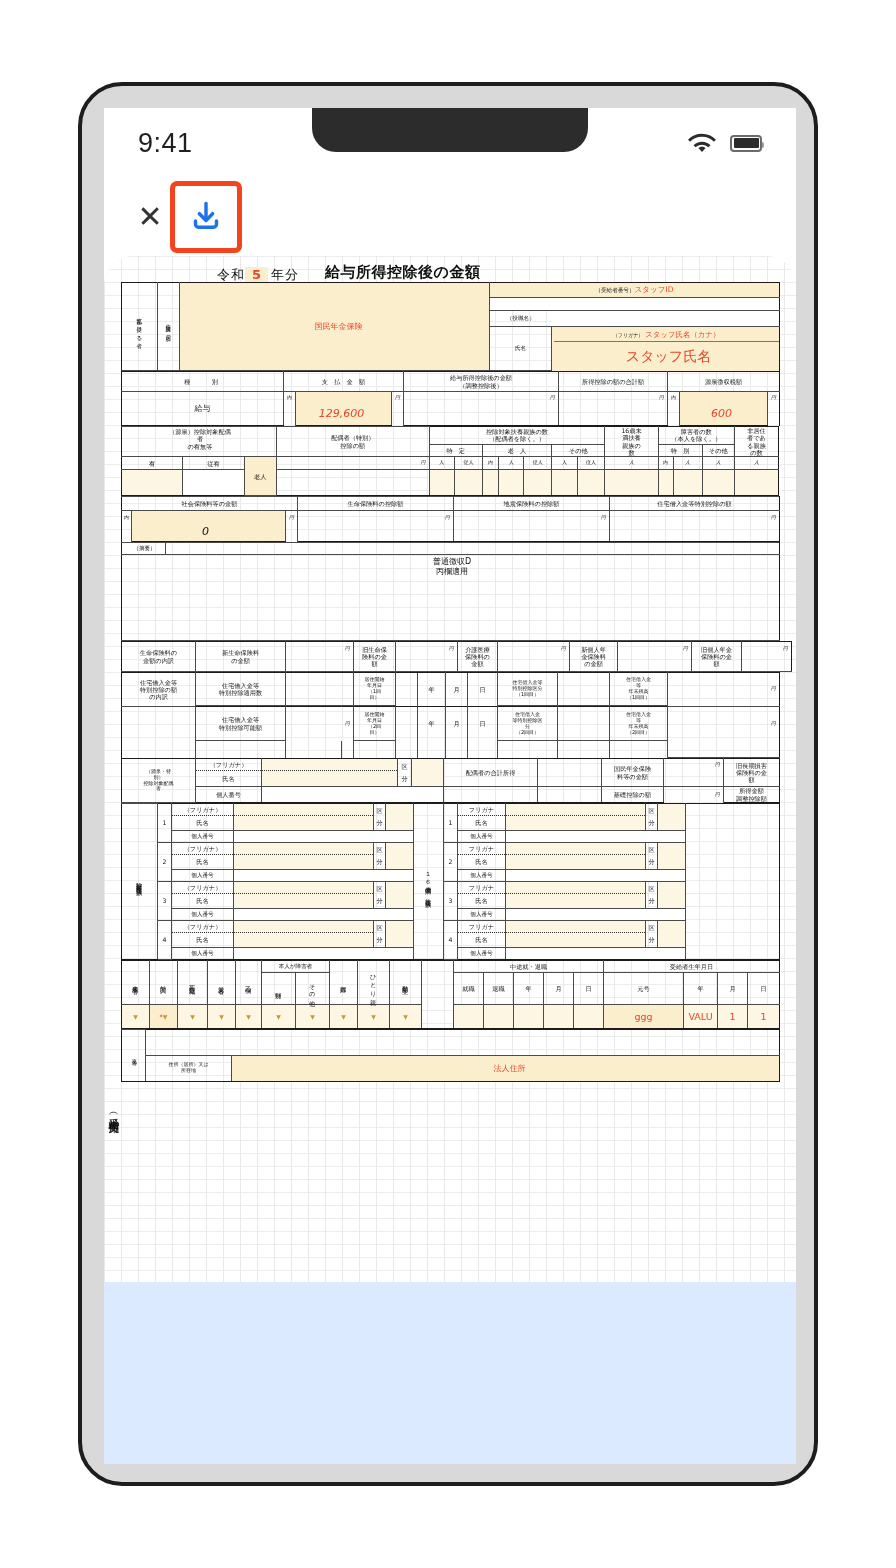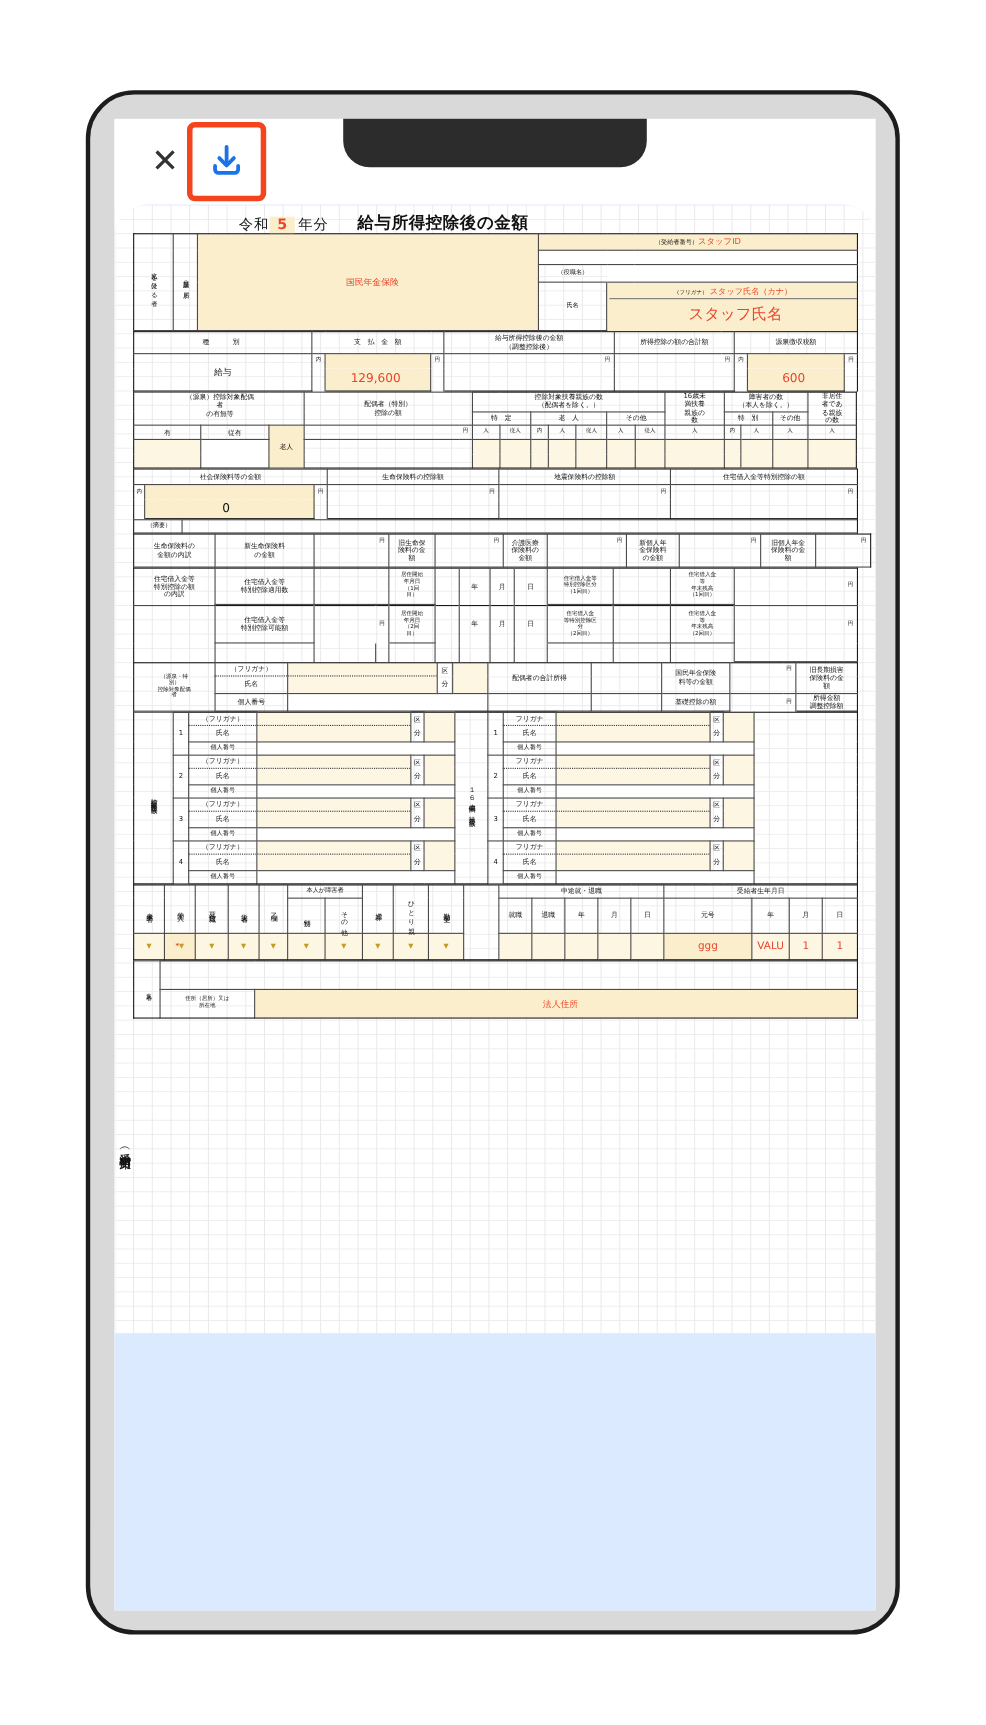--- a/index.html
+++ b/index.html
@@ -106,21 +106,21 @@
   .nor { border-right: none !important; }
   .not { border-top: none !important; }
   .nob { border-bottom: none !important; }
   .dashr { border-right: .7px dashed #333 !important; }
   .dashb { border-bottom: 1px dotted #333 !important; }
   .cream { background: #fbeecd; }
   .cream2 { background: #fdf6e3; }
   .white { background: #fff; }
   .red { color: #e8462a; }
   .lft { text-align: left; padding-left: 2px; }
-  .rgt { text-align: right; padding-right: 2px; }
+  .rgt { text-align: right; padding-right: 2px; font-style: italic; }
   .vt { writing-mode: vertical-rl; text-orientation: upright; letter-spacing: 1px; margin: 0 auto; }
   .tiny { font-size: 5px; }
   .sm { font-size: 5.6px; }
   .med { font-size: 8px; }
   .num { font-size: 11px; color: #e8462a; font-weight: 500; }
   .numblk { font-size: 11px; color: #111; }
   .hdrrow td { height: 13px; }
   .caret { color: #c49a2a; font-size: 6px; }
   .star { color: #e8462a; font-weight: bold; }
   .spread { letter-spacing: 3px; }
@@ -139,20 +139,33 @@
   }
 </style>
 </head>
 <body>
 
 <div class="stage">
   <div class="phone">
     <div class="screen">
       <div class="notch"></div>
 
+      <div class="statusbar">
+        <div class="clock">9:41</div>
+        <div class="status-right">
+          <svg class="wifi" viewBox="0 0 24 18">
+            <path d="M12 16.2 8.9 12.9a4.6 4.6 0 0 1 6.2 0z" fill="#2c2c2c"></path>
+            <path d="M12 10.1c-2.1 0-4 .8-5.4 2.2L4.7 10.4A10.3 10.3 0 0 1 12 7.4c2.9 0 5.5 1.2 7.3 3l-1.9 1.9a7.6 7.6 0 0 0-5.4-2.2z" fill="#2c2c2c"></path>
+            <path d="M12 3.3c-4 0-7.6 1.6-10.2 4.2L0 5.7A16.9 16.9 0 0 1 12 .7c4.7 0 8.9 1.9 12 5l-1.8 1.8A14.3 14.3 0 0 0 12 3.3z" fill="#2c2c2c"></path>
+          </svg>
+          <div class="battery">
+              <i></i>
+            </div>
+        </div>
+      </div>
 
       <div class="appbar">
         <div class="close-btn">✕</div>
         <div class="dl-wrap">
           <svg class="dl-icon" viewBox="0 0 24 24">
             <path d="M12 3v10.2" stroke="#1a73e8" stroke-width="2.3" stroke-linecap="round" fill="none"></path>
             <path d="M7.6 9.8 12 14.3l4.4-4.5" stroke="#1a73e8" stroke-width="2.3" stroke-linecap="round" stroke-linejoin="round" fill="none"></path>
             <path d="M5 14.6v2.2a2 2 0 0 0 2 2h10a2 2 0 0 0 2-2v-2.2" stroke="#1a73e8" stroke-width="2.3" stroke-linecap="round" fill="none"></path>
           </svg>
         </div>
@@ -430,20 +443,26 @@
 
             <table class="f">
               <colgroup>
                   <col style="width:44px">
                   <col style="width:614px">
                 </colgroup>
               <tbody>
                   <tr>
                 <td class="bl lft sm" style="height:12px;padding-left:2px"><span>（摘要）</span></td>
                 <td class="br nol"></td>
+              </tr>
+              <tr>
+                <td colspan="2" class="bl br lft" style="height:86px;vertical-align:top;padding:2px 0 0 3px">
+                  <div class="med">普通徴収D</div>
+                  <div class="med">丙欄適用</div>
+                </td>
               </tr>
             </tbody>
               </table>
 
             <table class="f">
               <colgroup>
                 <col style="width:74px">
                   <col style="width:90px">
                   <col style="width:56px">
                   <col style="width:12px">

